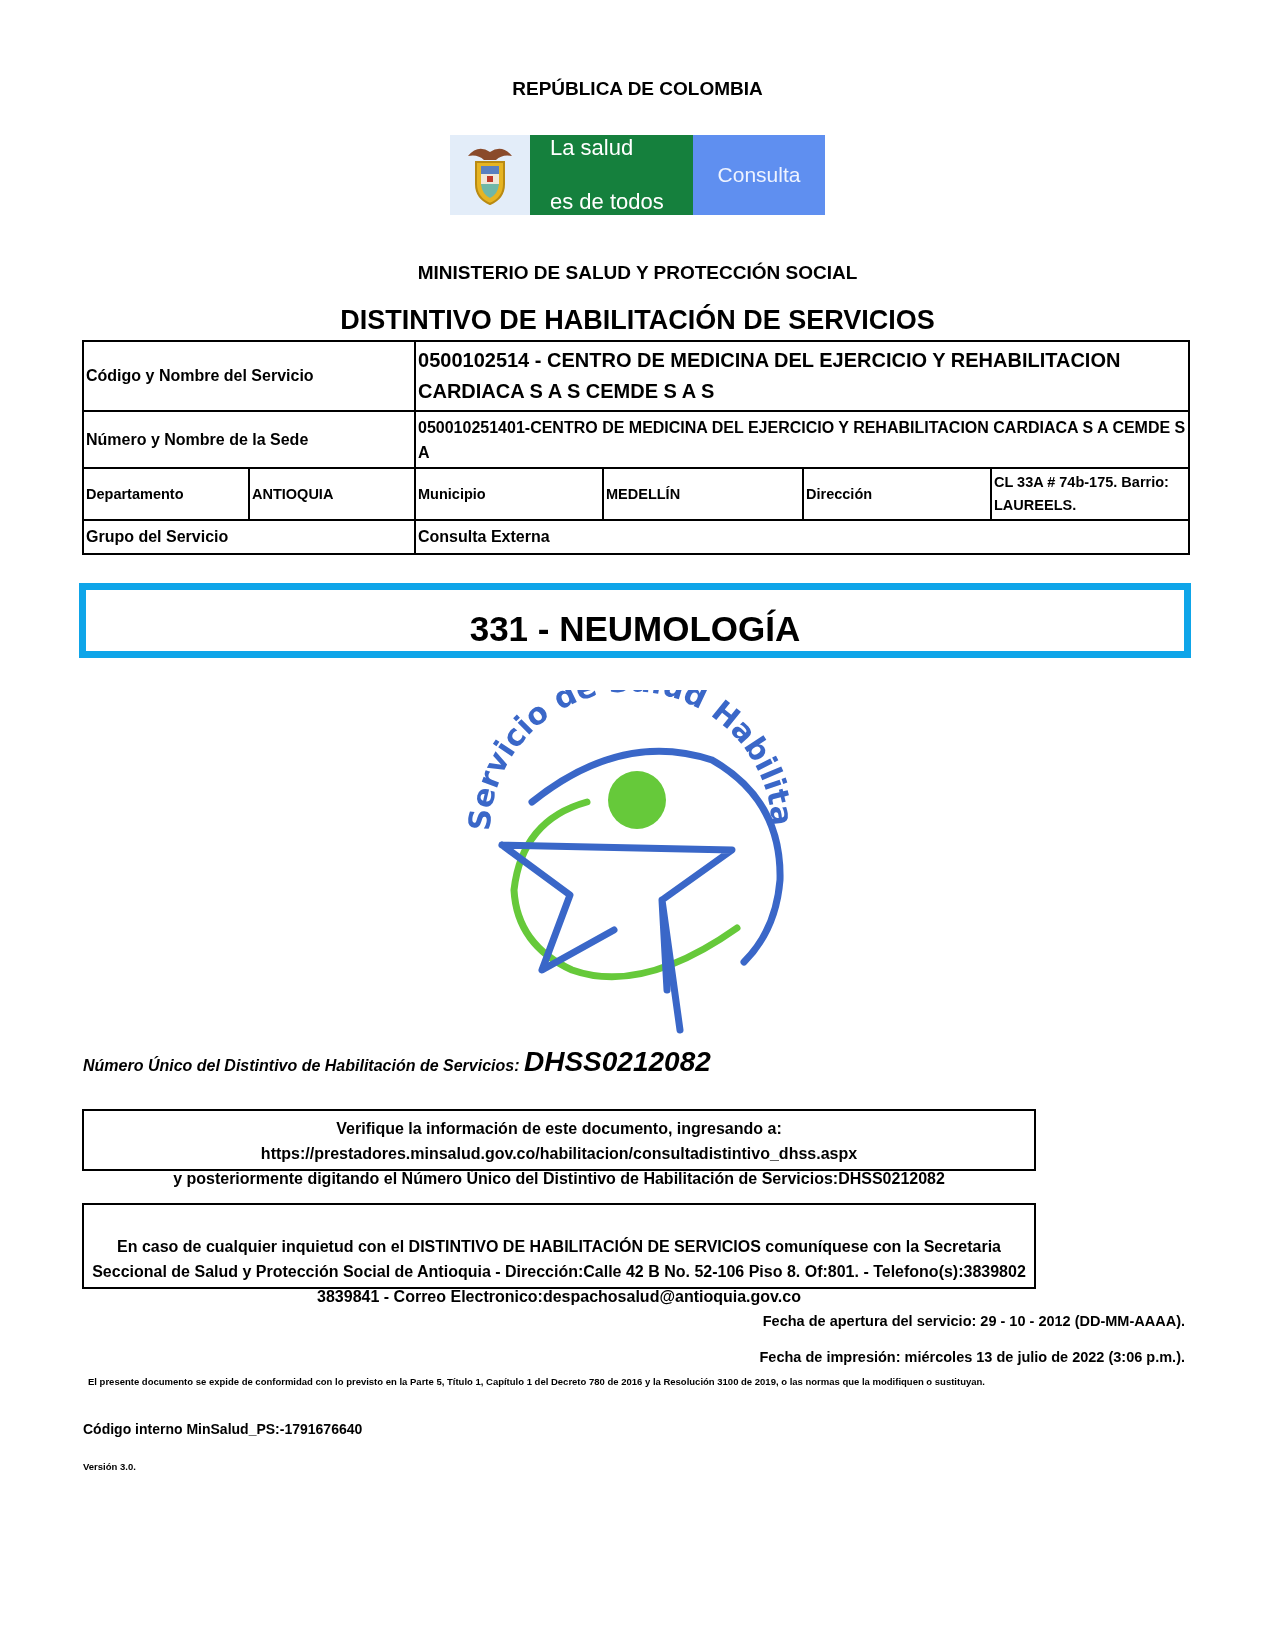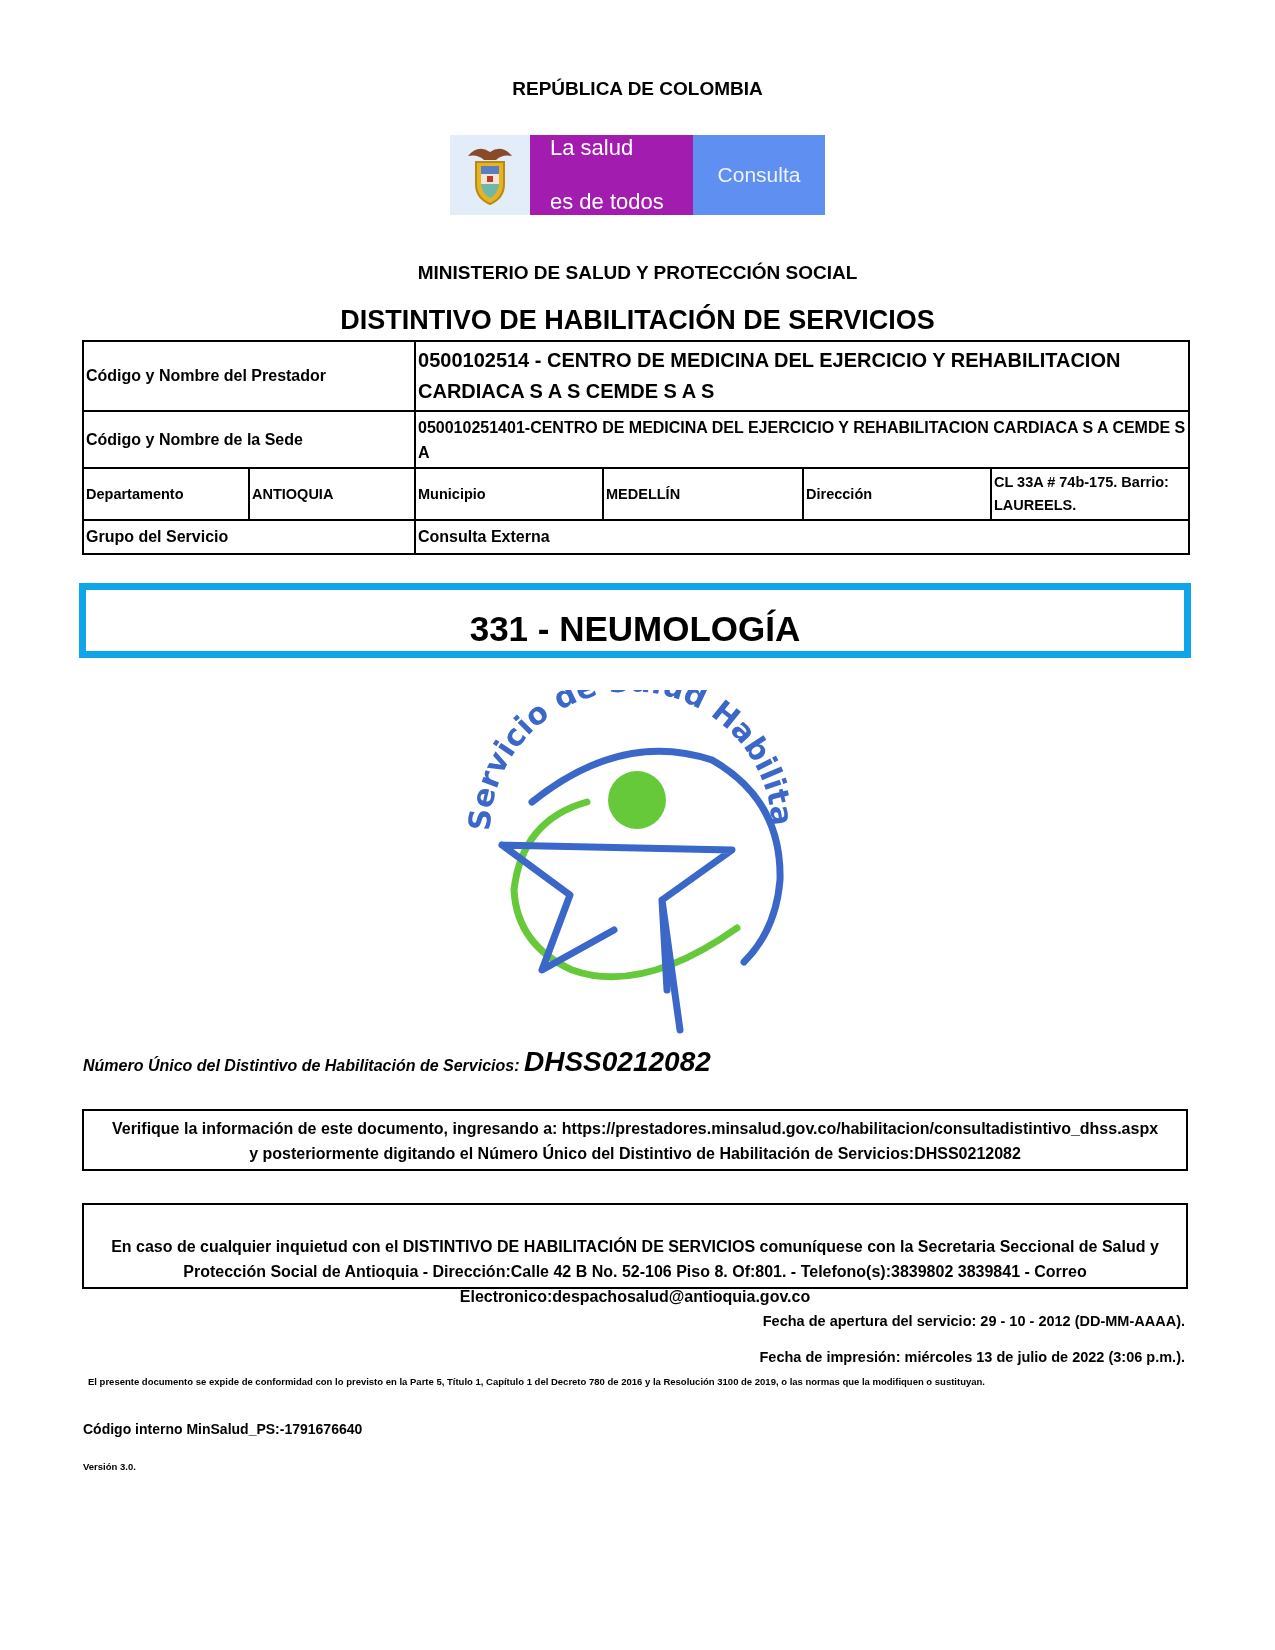--- a/index.html
+++ b/index.html
@@ -6,21 +6,21 @@
   body { width: 1275px; height: 1650px; position: relative; overflow: hidden;
          font-family: "Liberation Sans", sans-serif; color: #000; }
   .abs { position: absolute; }
   .center-text { text-align: center; left: 0; width: 1275px; }
   .h-rep { top: 78px; font-size: 19px; font-weight: bold; }
   .h-min { top: 262px; font-size: 19px; font-weight: bold; }
   .h-title { top: 305px; font-size: 27px; font-weight: bold; }
 
   .brand { left: 450px; top: 135px; width: 375px; height: 80px; display: flex; }
   .brand .shield { width: 80px; background: #e3edf9; display: flex; align-items: center; justify-content: center; }
-  .brand .tag { width: 163px; background: #a21caf; color: #fff; font-size: 22px; line-height: 22px;
+  .brand .tag { width: 163px; background: #15803d; color: #fff; font-size: 22px; line-height: 22px;
                 display: flex; flex-direction: column; justify-content: center; padding-left: 20px; box-sizing: border-box; gap: 32px; }
   .brand .ms { flex: 1; background: #5f8ff0; color: #eef3ff; font-size: 21px; display: flex; align-items: center; justify-content: center; }
 
   table.info { position: absolute; left: 82px; top: 340px; width: 1106px; border-collapse: collapse; table-layout: fixed; }
   table.info td { border: 2px solid #000; padding: 0 2px; font-weight: bold; vertical-align: middle; }
   .r1 td { height: 68px; }
   .r2 td { height: 55px; }
   .r3 td { height: 50px; font-size: 14.5px; }
   .r4 td { height: 32px; font-size: 16px; }
   .lbl { font-size: 16px; }
@@ -31,21 +31,21 @@
   .banner { left: 79px; top: 583px; width: 1112px; height: 75px; box-sizing: border-box;
             border: 7px solid #0ea5e9; display: flex; align-items: center; justify-content: center;
             font-size: 35px; font-weight: bold; padding-top: 16px; }
 
   .logo { left: 462px; top: 690px; width: 350px; height: 345px; }
 
   .dhss { left: 83px; top: 1046px; font-style: italic; font-weight: bold; }
   .dhss .lab { font-size: 16px; }
   .dhss .num { font-size: 28px; }
 
-  .box { left: 82px; width: 1106px; border: 2px solid #000; box-sizing: border-box; text-align: center;
+  .box { left: 82px; width: 954px; border: 2px solid #000; box-sizing: border-box; text-align: center;
          font-weight: bold; font-size: 16px; line-height: 25px; }
   .box1 { top: 1109px; height: 62px; padding-top: 5px; }
   .box2 { top: 1203px; height: 86px; padding-top: 5px; }
 
   .right { right: 90px; text-align: right; font-weight: bold; font-size: 14.5px; }
   .d1 { top: 1313px; }
   .d2 { top: 1349px; }
   .legal { left: 88px; top: 1376px; font-size: 9.5px; font-weight: bold; }
   .code { left: 83px; top: 1421px; font-size: 14px; font-weight: bold; }
   .ver { left: 83px; top: 1461px; font-size: 9.5px; font-weight: bold; }
@@ -80,25 +80,25 @@
   <colgroup>
     <col style="width:166px">
       <col style="width:166px">
       <col style="width:188px">
     <col style="width:200px">
       <col style="width:188px">
       <col style="width:198px">
   </colgroup>
   <tbody>
       <tr class="r1">
-    <td colspan="2" class="lbl">Código y Nombre del Prestador</td>
+    <td colspan="2" class="lbl">Código y Nombre del Servicio</td>
     <td colspan="4" class="v1">0500102514 - CENTRO DE MEDICINA DEL EJERCICIO Y REHABILITACION CARDIACA S A S CEMDE S A S</td>
   </tr>
   <tr class="r2">
-    <td colspan="2" class="lbl">Código y Nombre de la Sede</td>
+    <td colspan="2" class="lbl">Número y Nombre de la Sede</td>
     <td colspan="4" class="v2">050010251401-CENTRO DE MEDICINA DEL EJERCICIO Y REHABILITACION CARDIACA S A CEMDE S A</td>
   </tr>
   <tr class="r3">
     <td>Departamento</td>
     <td>ANTIOQUIA</td>
     <td>Municipio</td>
     <td>MEDELLÍN</td>
     <td>Dirección</td>
     <td class="v3">CL 33A # 74b-175. Barrio: LAUREELS.</td>
   </tr>

